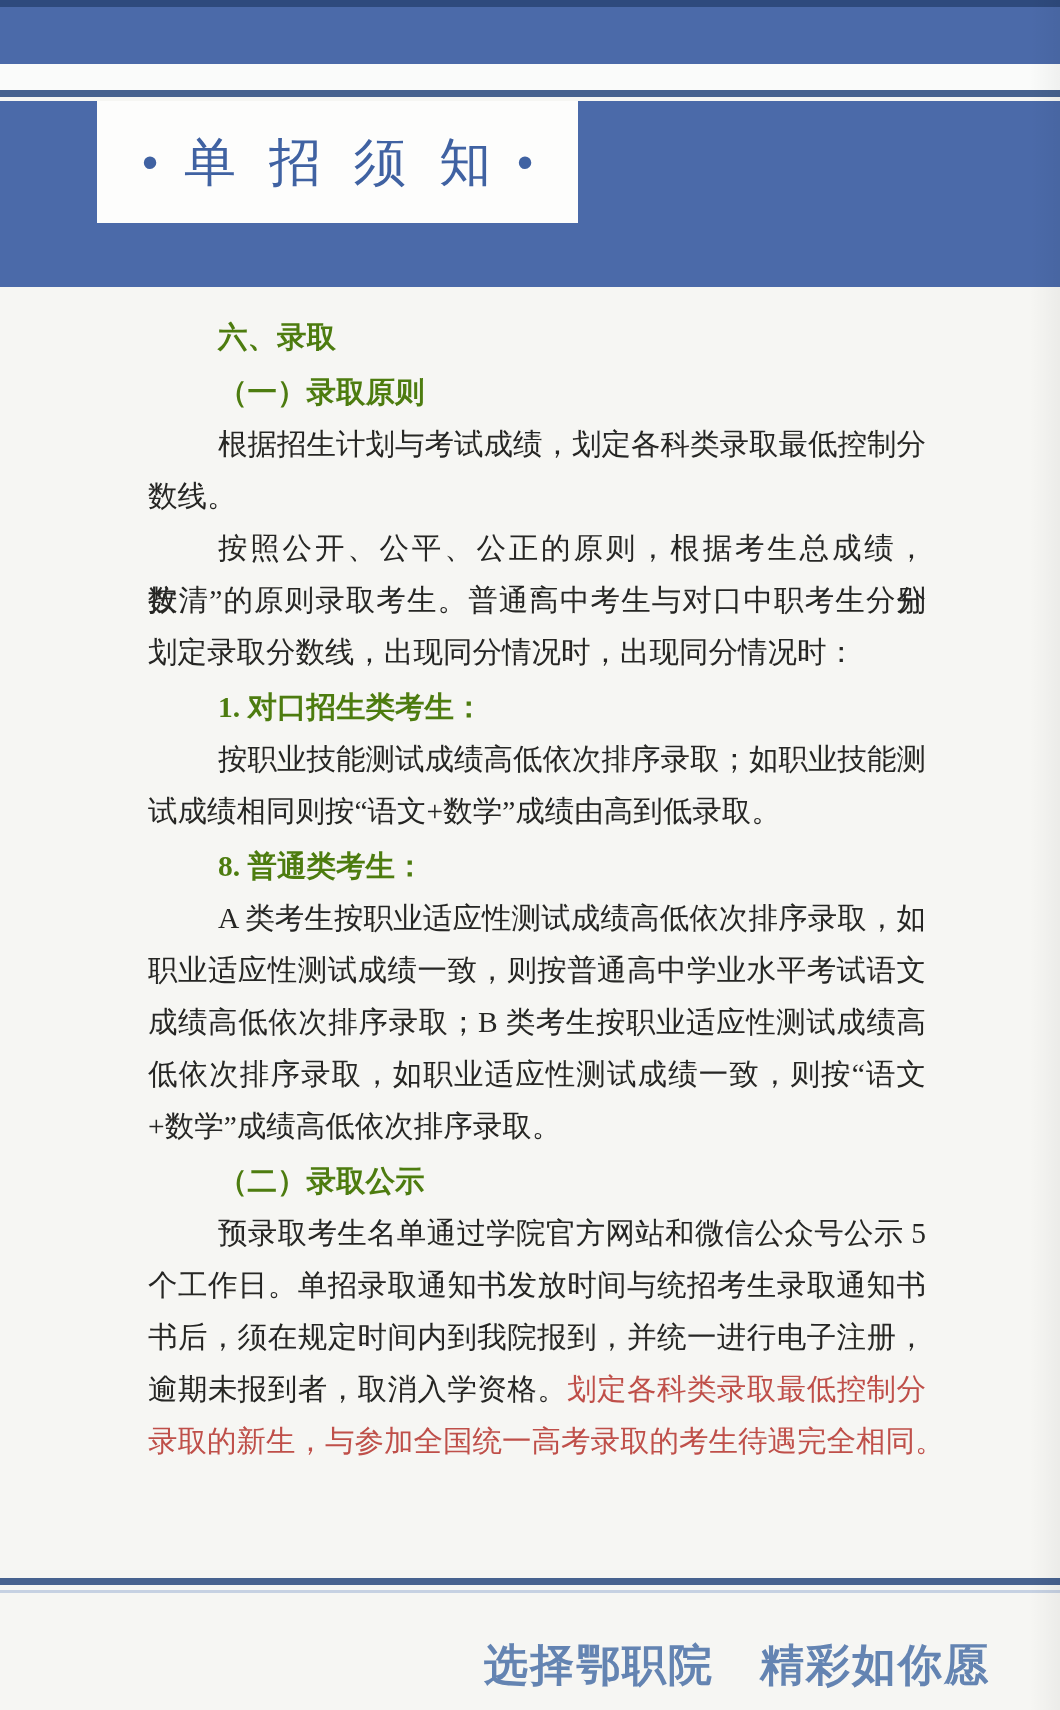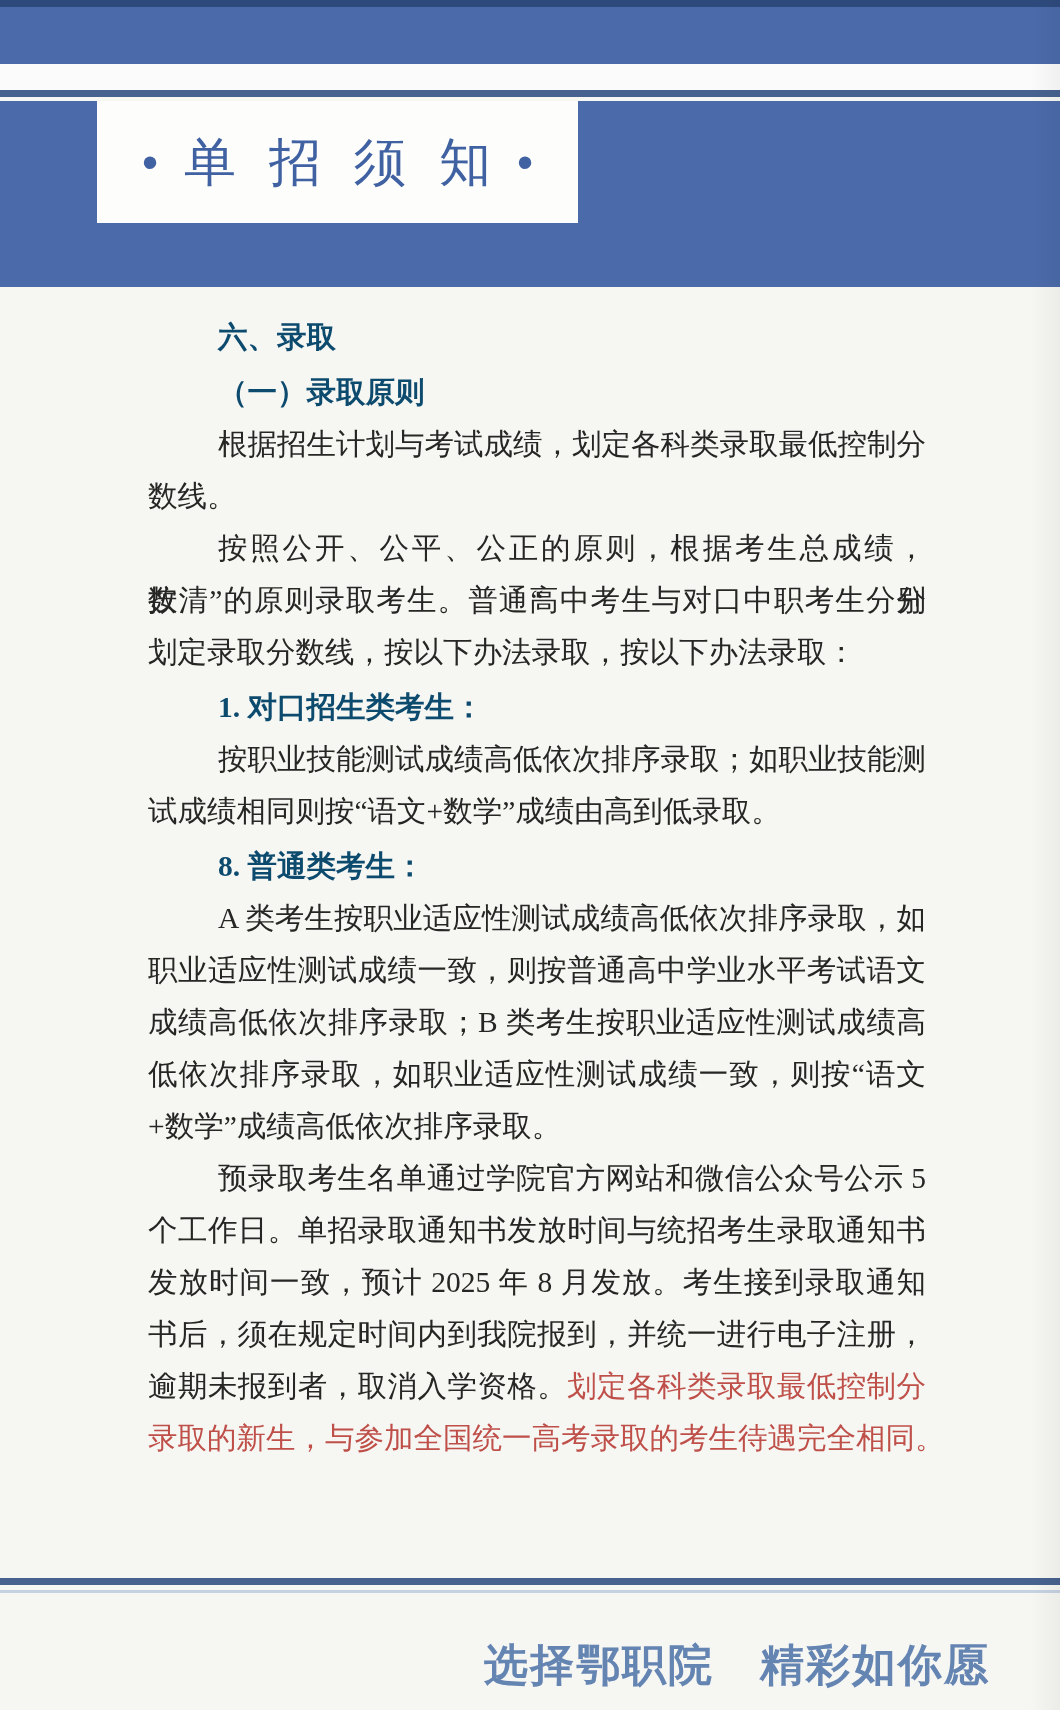--- a/index.html
+++ b/index.html
@@ -52,21 +52,21 @@
   }
   
   .content {
     position: absolute; left: 148px; top: 308px; width: 778px;
     color: var(--text, #262624);
     font-size: 29.5px;
   }
   .line { height: 52px; line-height: 52px; white-space: nowrap; }
   .line.j { white-space: normal; text-align: justify; text-align-last: justify; text-justify: inter-character; }
   .line.ind { text-indent: 70px; }
-  .line.b { font-weight: 700; margin-top: 3px; color: #0c4a6e; }
+  .line.b { font-weight: 700; margin-top: 3px; color: #4d7c0f; }
   .red { color: var(--red, #bf4f49); }
   
   .rule-navy-bottom {
     position: absolute; left: 0; top: 1578px; width: 1060px; height: 7px;
     background: var(--navy-rule, #47628f);
   }
   .rule-light-bottom {
     position: absolute; left: 0; top: 1590px; width: 1060px; height: 3px;
     background: var(--rule-light, #c6d1e2);
   }
@@ -102,33 +102,33 @@
     </div>
   </div>
 
   <div class="content">
     <div class="line b ind">六、录取</div>
     <div class="line b ind">（一）录取原则</div>
     <div class="line ind j">根据招生计划与考试成绩，划定各科类录取最低控制分</div>
     <div class="line">数线。</div>
     <div class="line ind j">按照公开、公平、公正的原则，根据考生总成绩，按“分</div>
     <div class="line j">数清”的原则录取考生。普通高中考生与对口中职考生分别</div>
-    <div class="line">划定录取分数线，按以下办法录取，按以下办法录取：</div>
+    <div class="line">划定录取分数线，出现同分情况时，出现同分情况时：</div>
     <div class="line b ind">1. 对口招生类考生：</div>
     <div class="line ind j">按职业技能测试成绩高低依次排序录取；如职业技能测</div>
     <div class="line">试成绩相同则按“语文+数学”成绩由高到低录取。</div>
     <div class="line b ind">8. 普通类考生：</div>
     <div class="line ind j">A 类考生按职业适应性测试成绩高低依次排序录取，如</div>
     <div class="line j">职业适应性测试成绩一致，则按普通高中学业水平考试语文</div>
     <div class="line j">成绩高低依次排序录取；B 类考生按职业适应性测试成绩高</div>
     <div class="line j">低依次排序录取，如职业适应性测试成绩一致，则按“语文</div>
     <div class="line">+数学”成绩高低依次排序录取。</div>
+    <div class="line b ind">（二）录取公示</div>
     <div class="line ind j">预录取考生名单通过学院官方网站和微信公众号公示 5</div>
     <div class="line j">个工作日。单招录取通知书发放时间与统招考生录取通知书</div>
-    <div class="line j">发放时间一致，预计 2025 年 8 月发放。考生接到录取通知</div>
     <div class="line j">书后，须在规定时间内到我院报到，并统一进行电子注册，</div>
     <div class="line j"><span>逾期未报到者，取消入学资格。</span><span class="red">划定各科类录取最低控制分</span></div>
     <div class="line red">录取的新生，与参加全国统一高考录取的考生待遇完全相同。</div>
   </div>
 
   <div class="rule-navy-bottom"></div>
   <div class="rule-light-bottom"></div>
   <div class="tagline">选择鄂职院　精彩如你愿</div>
 
   <div class="edge-shade"></div>

